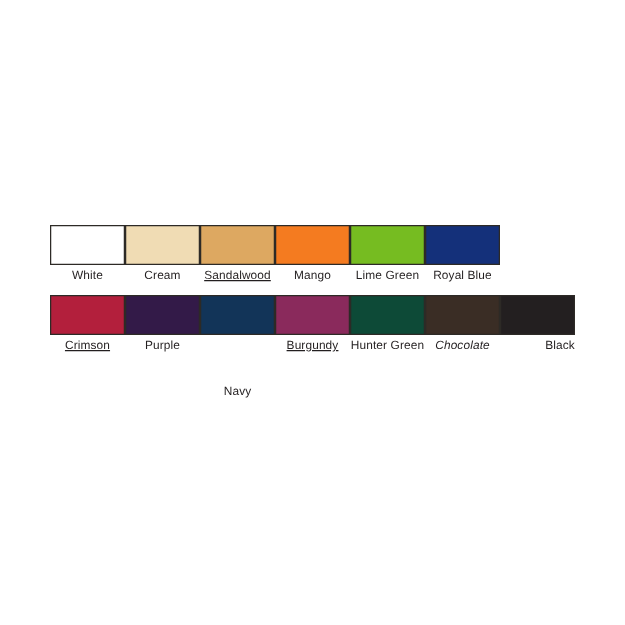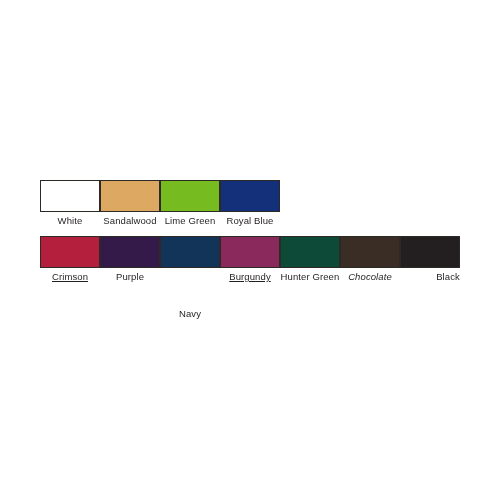--- a/index.html
+++ b/index.html
@@ -66,22 +66,30 @@
 <body>
 
 <div id="color-chart">
   <div class="chart-rows">
       <div class="swatch-row">
         <div class="swatch-cell">
           <div class="swatch-chip" style="background: rgb(255, 255, 255); border-color: rgb(45, 42, 38);"></div>
           <div class="swatch-label" style="color: rgb(35, 31, 32);">White</div>
         </div>
         <div class="swatch-cell">
+          <div class="swatch-chip" style="background: rgb(240, 220, 180); border-color: rgb(45, 42, 38);"></div>
+          <div class="swatch-label" style="color: rgb(35, 31, 32);">Cream</div>
+        </div>
+        <div class="swatch-cell">
           <div class="swatch-chip" style="background: rgb(221, 168, 97); border-color: rgb(45, 42, 38);"></div>
-          <div class="swatch-label" style="color: rgb(35, 31, 32);">Sandalwood</div>
+          <div class="swatch-label" style="color: rgb(35, 31, 32); text-decoration: underline;">Sandalwood</div>
+        </div>
+        <div class="swatch-cell">
+          <div class="swatch-chip" style="background: rgb(244, 123, 32); border-color: rgb(45, 42, 38);"></div>
+          <div class="swatch-label" style="color: rgb(35, 31, 32);">Mango</div>
         </div>
         <div class="swatch-cell">
           <div class="swatch-chip" style="background: rgb(118, 188, 33); border-color: rgb(45, 42, 38);"></div>
           <div class="swatch-label" style="color: rgb(35, 31, 32);">Lime Green</div>
         </div>
         <div class="swatch-cell">
           <div class="swatch-chip" style="background: rgb(20, 48, 122); border-color: rgb(45, 42, 38);"></div>
           <div class="swatch-label" style="color: rgb(35, 31, 32);">Royal Blue</div>
         </div>
       </div>

